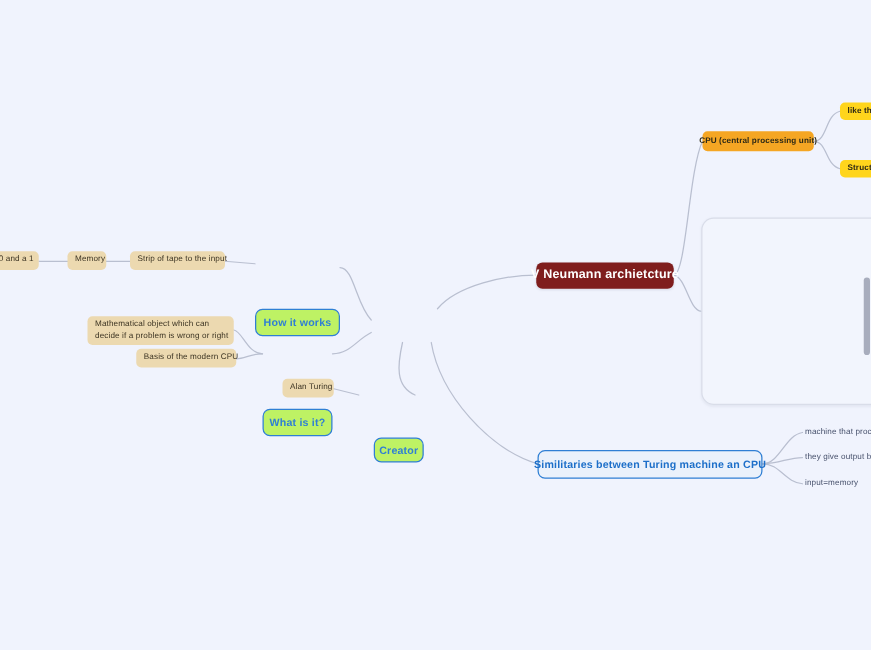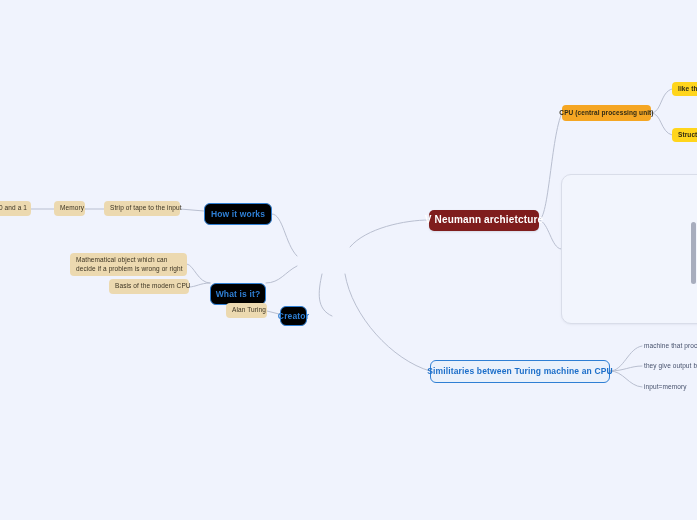--- a/index.html
+++ b/index.html
@@ -62,28 +62,29 @@
     font-size: 10px;
     font-weight: bold;
     letter-spacing: 0.15px;
     padding: 6px 20px;
     border-radius: 5px;
     box-shadow: 0 1px 2px rgba(80,80,110,0.15);
   }
 
   
   .n-pink {
-    background: #000000;
+    background: #bef264;
     border: 1.6px solid #2f7fd4;
     color: #2f7fd4;
     font-size: 8.5px;
     font-weight: bold;
     letter-spacing: 0.15px;
     padding: 5px 4px;
     border-radius: 6px;
+    margin-top: 44px;
   }
 
   
   .n-blueoutline {
     background: #eaf1fb;
     border: 1.6px solid #2f7fd4;
     color: #1d6fc9;
     font-size: 8.5px;
     font-weight: bold;
     letter-spacing: 0.15px;
@@ -213,21 +214,21 @@
 
   <div class="node n-beige" style="left:-9px; top:201px; width:40px; height:15px; justify-content:flex-end; padding-right:4px;">0 and a 1</div>
 
   <div class="node n-pink" style="left:210px; top:283px; width:56px; height:22px;">What is it?</div>
 
   <div class="node n-beige" style="left:70px; top:253px; width:117px; height:23px; align-items:center;">Mathematical object which can
 decide if a problem is wrong or right</div>
 
   <div class="node n-beige" style="left:109px; top:279px; width:80px; height:15px;">Basis of the modern CPU</div>
 
-  <div class="node n-pink" style="left:280px; top:306px; width:27px; height:20px;">Creator</div>
+  <div class="node n-pink" style="left:299px; top:306px; width:40px; height:20px;">Creator</div>
 
   <div class="node n-beige" style="left:226px; top:303px; width:41px; height:15px;">Alan Turing</div>
 
   <div class="node n-red" style="left:429px; top:210px; width:110px; height:21px;">V Neumann archietcture</div>
 
   <div class="node n-orange" style="left:562px; top:105px; width:89px; height:16px;">CPU (central processing unit)</div>
 
   <div class="node n-yellow" style="left:672px; top:82px; width:44px; height:14px; justify-content:flex-start;">like the</div>
 
   <div class="node n-yellow" style="left:672px; top:128px; width:44px; height:14px; justify-content:flex-start;">Structu</div>

